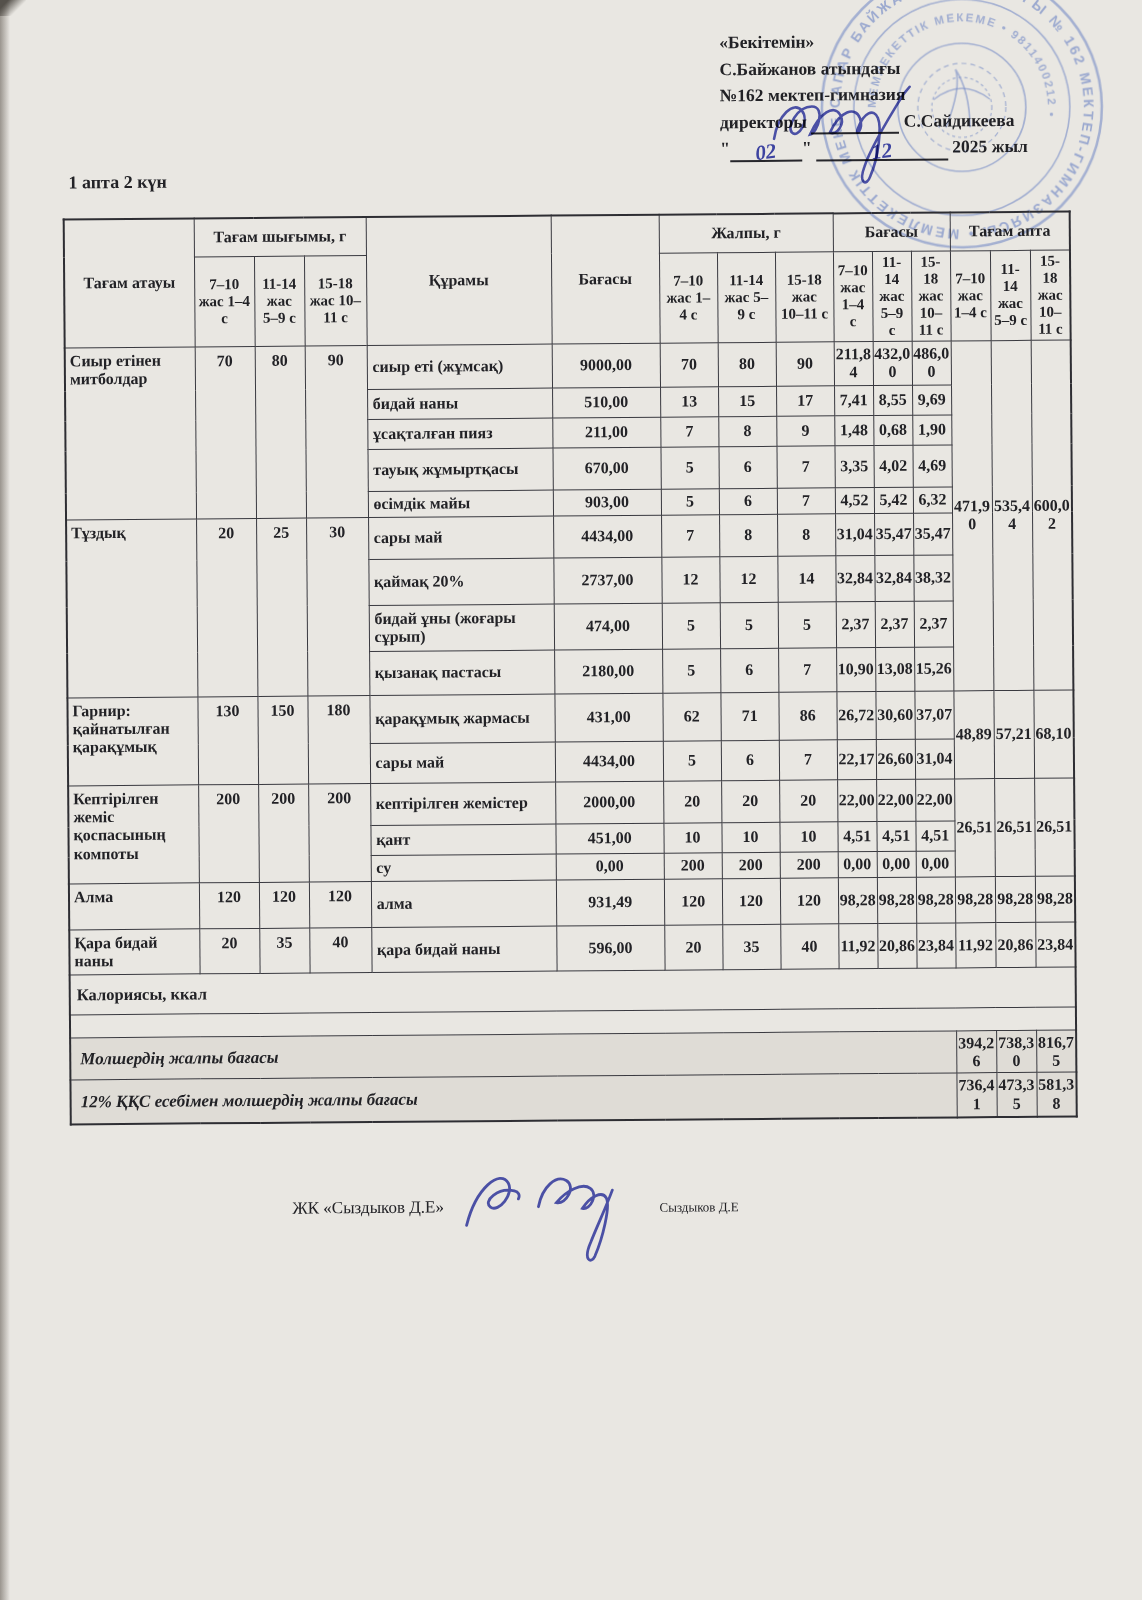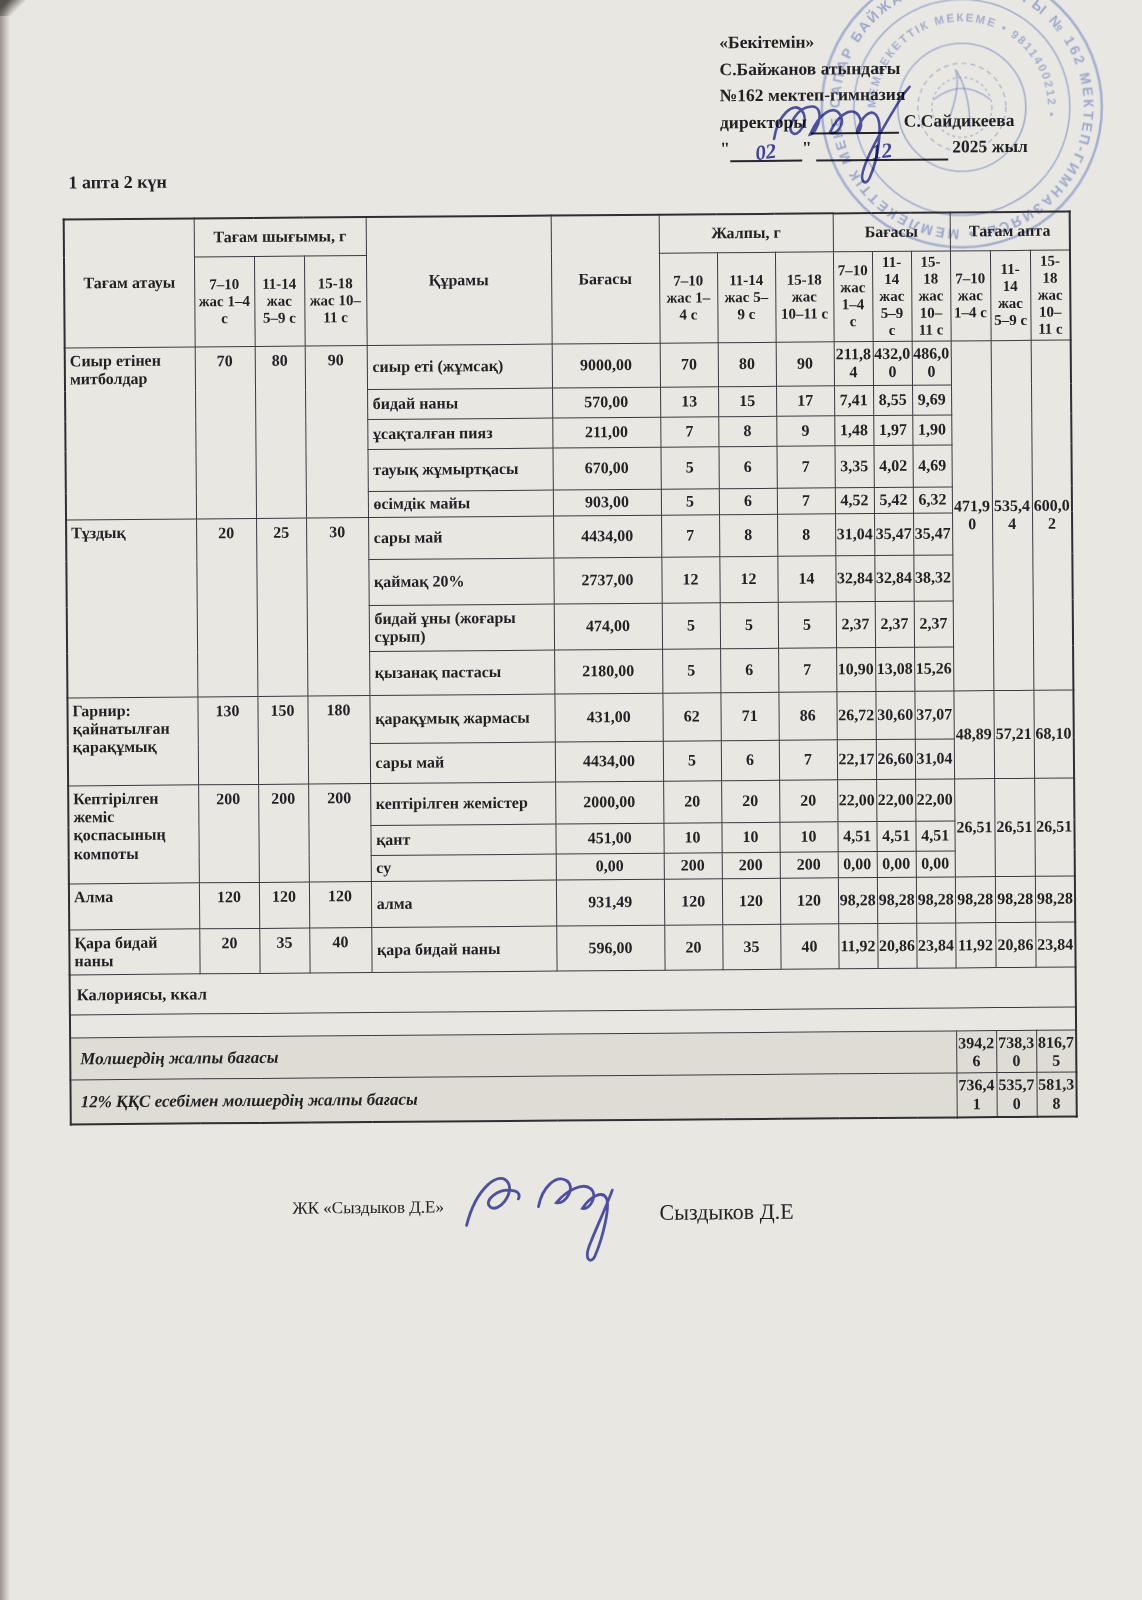--- a/index.html
+++ b/index.html
@@ -37,21 +37,21 @@
   .menu .age{font-size:15px;}
   .menu td.dname{text-align:left;vertical-align:top;padding:4px 4px;}
   .menu td.out{vertical-align:top;padding-top:5px;}
   .menu td.ing{text-align:left;padding-left:5px;}
   .menu td.c,.menu td.t{word-break:break-all;padding:2px 1px;}
   .menu td.callbl{text-align:left;padding-left:6px;font-size:16.5px;}
   .menu tr.gaprow td{border-left:none;border-right:none;height:18px;}
   .menu tr.sumrow td{background:rgba(120,112,100,0.09);}
   .menu td.sumlbl{text-align:left;padding-left:9px;font-style:italic;font-size:17px;}
   .footer-company{position:absolute;left:288px;top:1196px;font-size:17px;}
-  .footer-name{position:absolute;left:655px;top:1200px;font-size:22px;}
+  .footer-name{position:absolute;left:655px;top:1200px;font-size:13px;}
 </style>
 </head>
 <body>
 
 <div class="scan-edge-left"></div>
 <div class="scan-corner"></div>
 
 <div class="sheet">
 
   <div class="week-label">1 апта 2 күн</div>
@@ -153,36 +153,36 @@
       <td class="q">90</td>
       <td class="c">211,84</td>
       <td class="c">432,00</td>
       <td class="c">486,00</td>
       <td class="t" rowspan="9">471,90</td>
       <td class="t" rowspan="9">535,44</td>
       <td class="t" rowspan="9">600,02</td>
     </tr>
     <tr style="height:30px">
       <td class="ing">бидай наны</td>
-      <td>570,00</td>
+      <td>510,00</td>
       <td class="q">13</td>
       <td class="q">15</td>
       <td class="q">17</td>
       <td class="c">7,41</td>
       <td class="c">8,55</td>
       <td class="c">9,69</td>
     </tr>
     <tr style="height:30px">
       <td class="ing">ұсақталған пияз</td>
       <td>211,00</td>
       <td class="q">7</td>
       <td class="q">8</td>
       <td class="q">9</td>
       <td class="c">1,48</td>
-      <td class="c">1,97</td>
+      <td class="c">0,68</td>
       <td class="c">1,90</td>
     </tr>
     <tr style="height:42px">
       <td class="ing">тауық жұмыртқасы</td>
       <td>670,00</td>
       <td class="q">5</td>
       <td class="q">6</td>
       <td class="q">7</td>
       <td class="c">3,35</td>
       <td class="c">4,02</td>
@@ -348,21 +348,21 @@
     </tr>
     <tr class="sumrow" style="height:42px">
       <td class="sumlbl" colspan="12">Молшердің жалпы бағасы</td>
       <td class="t">394,26</td>
       <td class="t">738,30</td>
       <td class="t">816,75</td>
     </tr>
     <tr class="sumrow" style="height:44px">
       <td class="sumlbl" colspan="12">12% ҚҚС есебімен молшердің жалпы бағасы</td>
       <td class="t">736,41</td>
-      <td class="t">535,70</td>
+      <td class="t">473,35</td>
       <td class="t">581,38</td>
     </tr>
   </tbody>
     </table>
 
   <div class="footer-company">ЖК «Сыздыков Д.Е»</div>
 
   <svg class="sig sig-vendor" width="200" height="125" viewBox="0 0 200 125">
     <path d="M14,78 C24,40 48,22 56,36 C62,47 46,66 38,60 C30,54 46,40 62,44 C66,45 68,48 66,52 M86,60 C90,40 104,28 114,34 C124,40 114,58 104,56 C114,44 130,36 138,42 C146,48 138,64 130,62 C138,50 150,44 154,52 C158,60 150,92 142,110 C138,118 130,114 138,96 C144,81 154,60 160,44" fill="none" stroke="#3d43a0" stroke-width="2.8" stroke-linecap="round" opacity="0.92"></path>
   </svg>

